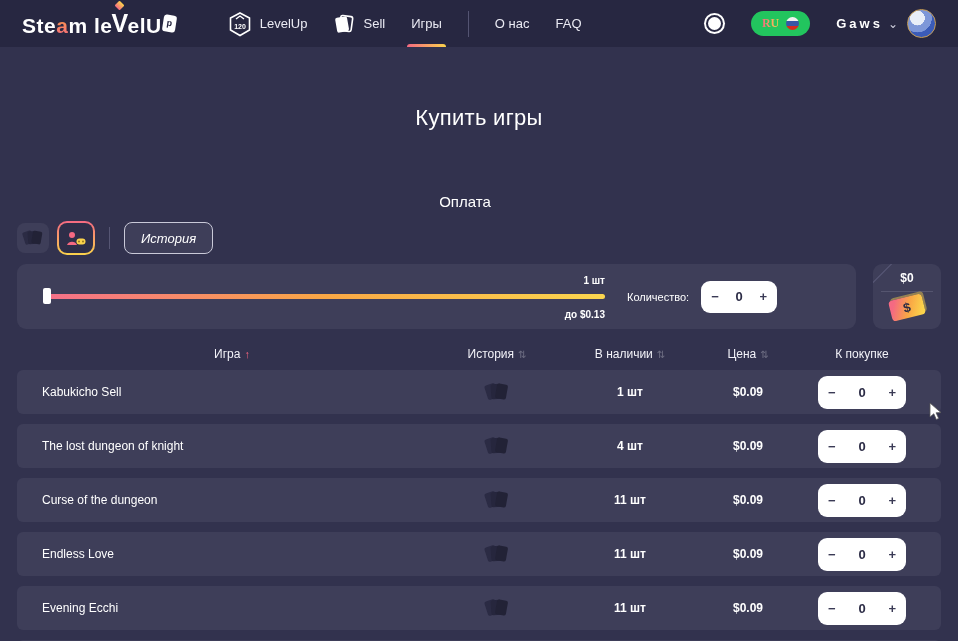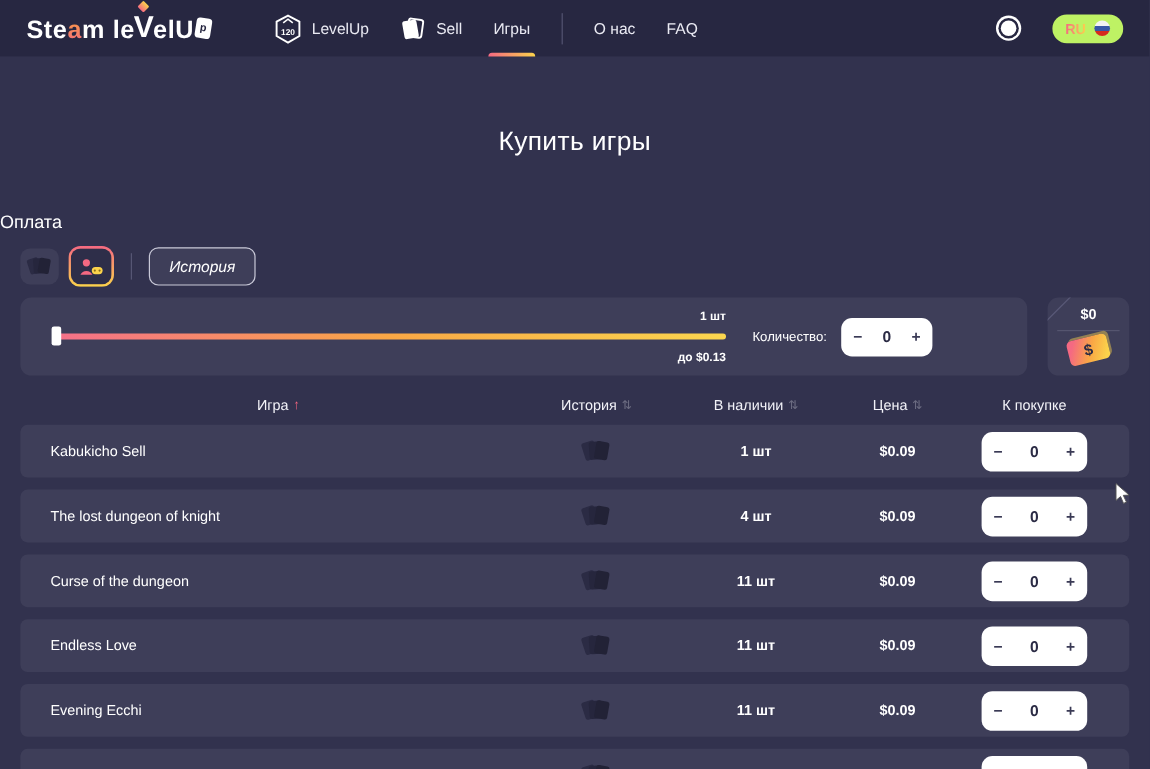--- a/index.html
+++ b/index.html
@@ -19,31 +19,31 @@
   .logo .logo-card{display:inline-block;width:13px;height:17px;background:#fff;border-radius:3px;transform:rotate(9deg);
     margin-left:1px;color:#262640;font-size:9px;font-weight:800;text-align:center;line-height:17px;align-self:center;}
   .nav{display:flex;align-items:center;margin-left:52px;height:47px;gap:26px;}
   .nav-item{display:flex;align-items:center;gap:8px;height:47px;font-size:13px;font-weight:500;color:#eaeaf3;position:relative;cursor:pointer;}
   .nav-item.active::after{content:"";position:absolute;bottom:0;left:-4px;right:-4px;height:3px;border-radius:3px 3px 0 0;
     background:linear-gradient(90deg,#f56982,#fbd34b);}
   .nav-divider{width:1px;height:26px;background:#545472;}
   .hdr-right{margin-left:auto;display:flex;align-items:center;gap:26px;}
   .theme-toggle{width:13px;height:13px;border-radius:50%;background:#fff;
     box-shadow:0 0 0 2px #272741,0 0 0 4px #fff;cursor:pointer;margin-right:4px;}
-  .lang-pill{display:flex;align-items:center;gap:7px;background:#bef264;border-radius:14px;padding:5px 11px;cursor:pointer;}
+  .lang-pill{display:flex;align-items:center;gap:7px;background:#22c55e;border-radius:14px;padding:5px 11px;cursor:pointer;font-family:Liberation Serif, serif;}
   .lang-code{font-size:12px;font-weight:700;background:linear-gradient(90deg,#f56982,#fbd34b);-webkit-background-clip:text;background-clip:text;color:transparent;}
   .flag{width:13px;height:13px;border-radius:50%;background:linear-gradient(180deg,#f2f2f2 33%,#3757a6 33% 66%,#d52b1e 66%);}
   .user-menu{display:flex;align-items:center;gap:9px;cursor:pointer;}
   .username{font-size:13px;font-weight:600;letter-spacing:3px;}
   .chev{font-size:12px;color:#cfcfdd;margin-left:-4px;}
   .avatar{width:27px;height:27px;border-radius:50%;border:1px solid #c99f56;
     background:radial-gradient(circle at 35% 30%,#e9eef8 0 28%,#7e97d8 29% 55%,#3a5bb8 56% 100%);}
   
   .page-title{margin-top:58px;text-align:center;font-size:22px;font-weight:500;letter-spacing:.3px;}
-  .right-heading{text-align:left;margin:46px 28px 0 0;font-size:15px;font-weight:400;}
+  .right-heading{text-align:center;margin:62px 28px 0 0;font-size:15px;font-weight:400;}
   .controls{display:flex;align-items:center;margin:11px 0 0 17px;gap:8px;}
   .tab-btn{width:32px;height:30px;border-radius:8px;background:#3e3e59;display:flex;align-items:center;justify-content:center;cursor:pointer;}
   .tab-btn.active{width:34px;height:30px;border:2px solid transparent;border-radius:10px;
     background:linear-gradient(#2e2e49,#2e2e49) padding-box,linear-gradient(180deg,#f56982,#fbd34b) border-box;}
   .ctrl-divider{width:1px;height:22px;background:#565674;margin:0 6px;}
   .history-btn{height:30px;padding:0 16px;display:flex;align-items:center;background:#3e3e59;border:1px solid #c9c9d8;
     border-radius:8px;font-size:13px;font-weight:500;color:#fff;cursor:pointer;font-style:italic;}
   
   .cards-icon{position:relative;width:26px;height:24px;display:inline-block;}
   .cards-icon span{position:absolute;width:11px;height:15px;border-radius:2px;top:4px;}
@@ -128,20 +128,25 @@
       <span>FAQ</span>
     </div>
   </div>
 
   <div class="hdr-right">
     <div class="theme-toggle"></div>
     <div class="lang-pill">
       <span class="lang-code">RU</span>
       <span class="flag"></span>
     </div>
+    <div class="user-menu">
+      <span class="username">Gaws</span>
+      <span class="chev">⌄</span>
+      <span class="avatar"></span>
+    </div>
   </div>
 </div>
 
 <div class="page-title">Купить игры</div>
 <div class="right-heading">Оплата</div>
 
 <div class="controls">
   <div class="tab-btn">
     <span class="cards-icon small">
         <span class="c1"></span>

